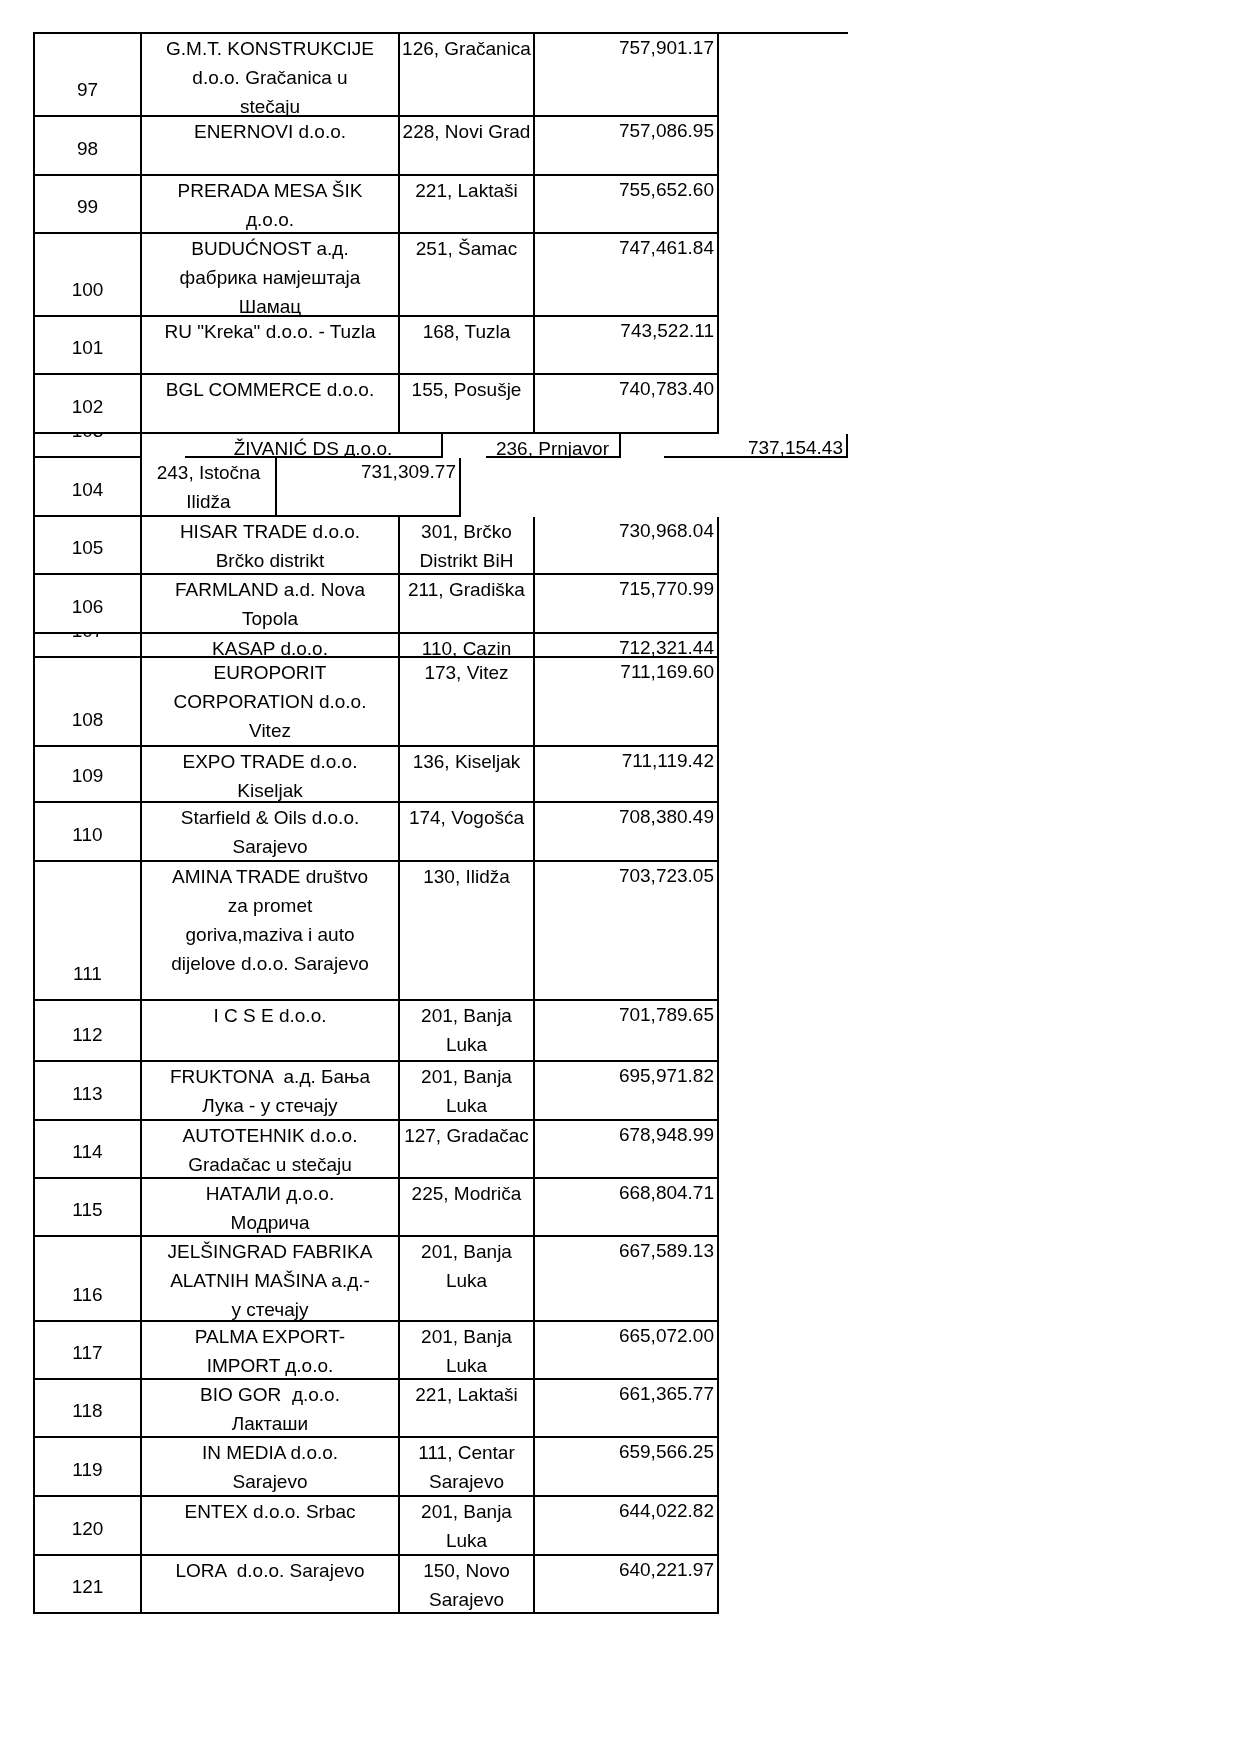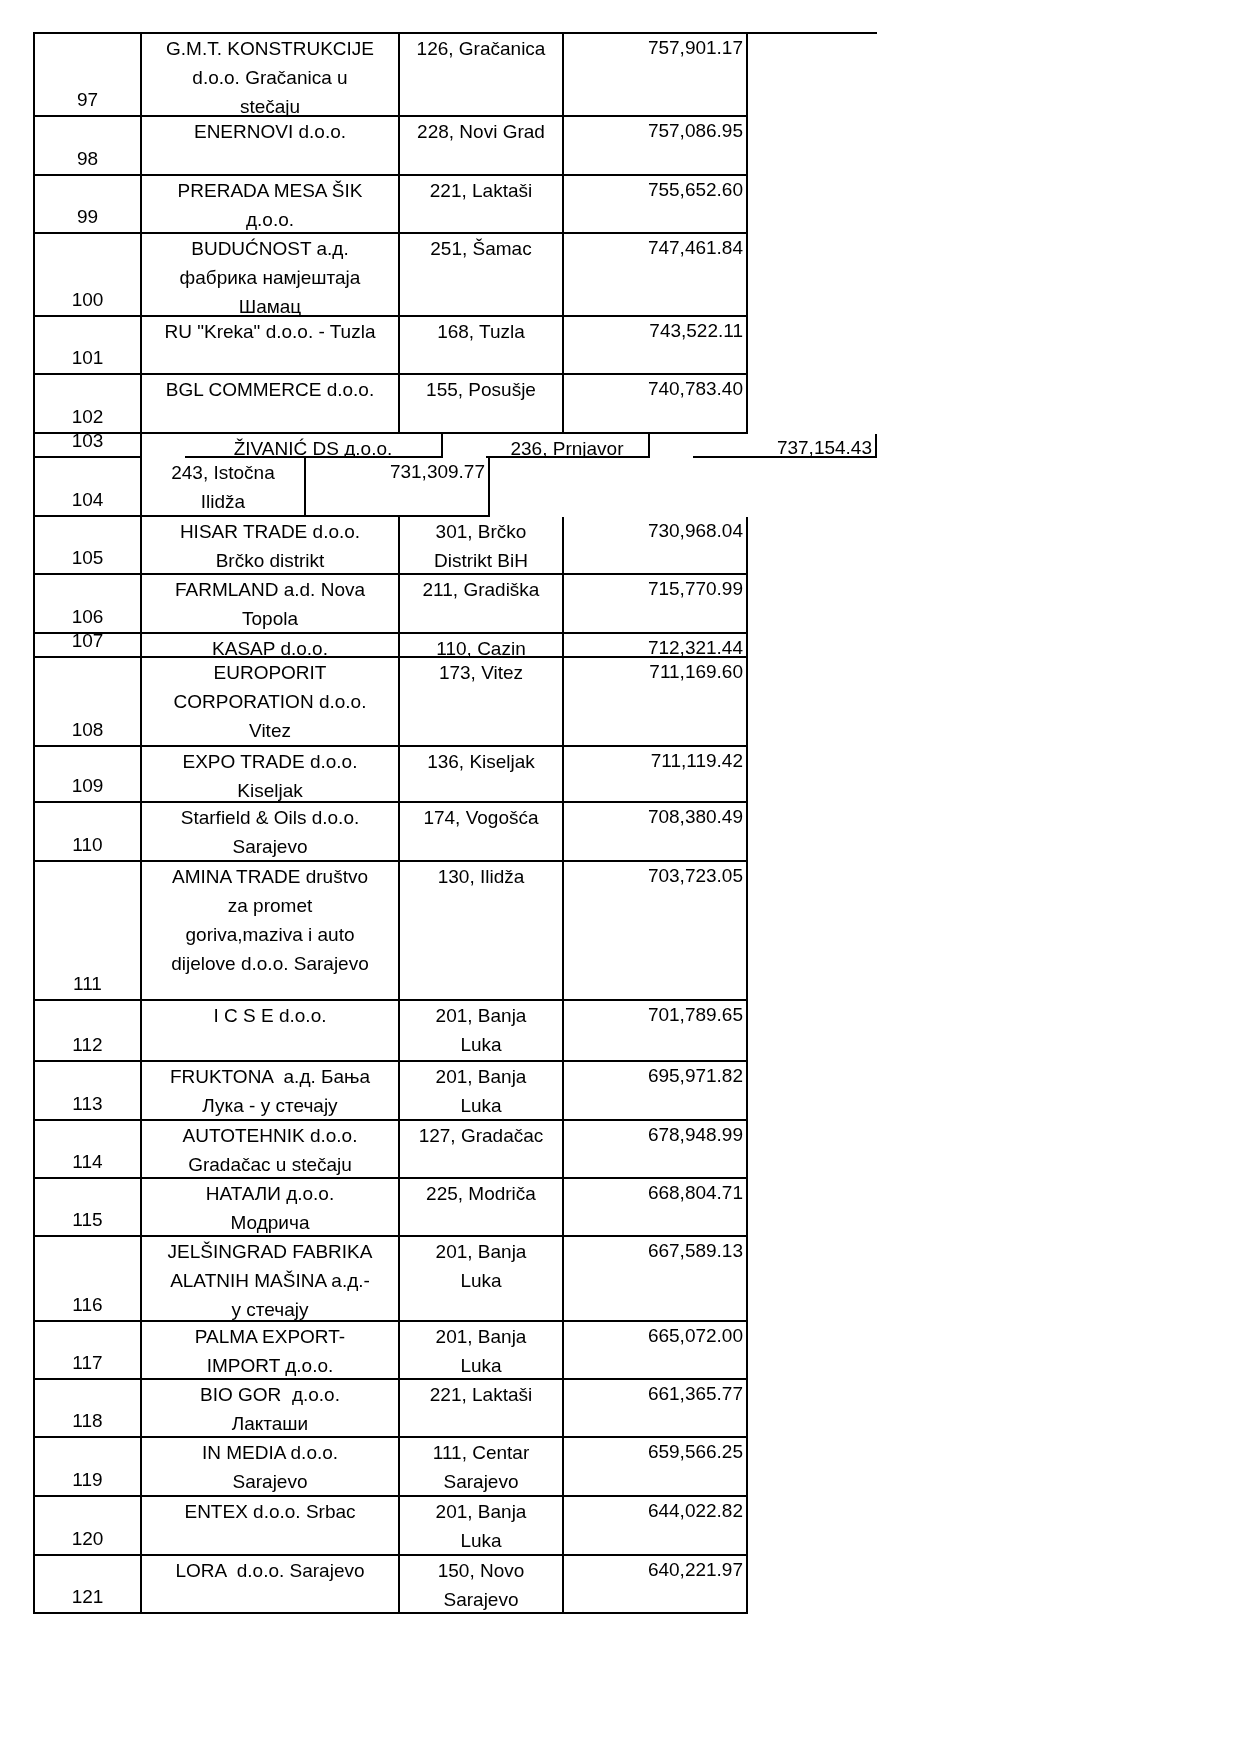--- a/index.html
+++ b/index.html
@@ -14,23 +14,23 @@
     border-top:2px solid #000;border-left:2px solid #000;
     display:inline-block;
   }
   .tr{display:flex;box-sizing:border-box;}
   .td{
     box-sizing:border-box;
     border-right:2px solid #000;border-bottom:2px solid #000;
     overflow:hidden;font-size:19px;
   }
   .c1{width:107px;display:flex;align-items:flex-end;justify-content:center;}
-  .c1 .num{line-height:19px;padding-bottom:6px;text-align:center;}
+  .c1 .num{line-height:19px;padding-bottom:16px;text-align:center;}
   .c2{width:258px;text-align:center;line-height:29px;white-space:pre;}
-  .c3{width:164px;text-align:center;line-height:29px;white-space:pre;}
+  .c3{width:135px;text-align:center;line-height:29px;white-space:pre;}
   .c4{width:184px;text-align:right;line-height:27px;padding-right:3px;white-space:pre;}
 </style>
 </head>
 <body>
 
 <div class="page">
   <div class="table" id="companies-table">
       <div class="tr" style="height: 83px;">
         <div class="td c1">
           <div class="num">97</div>

